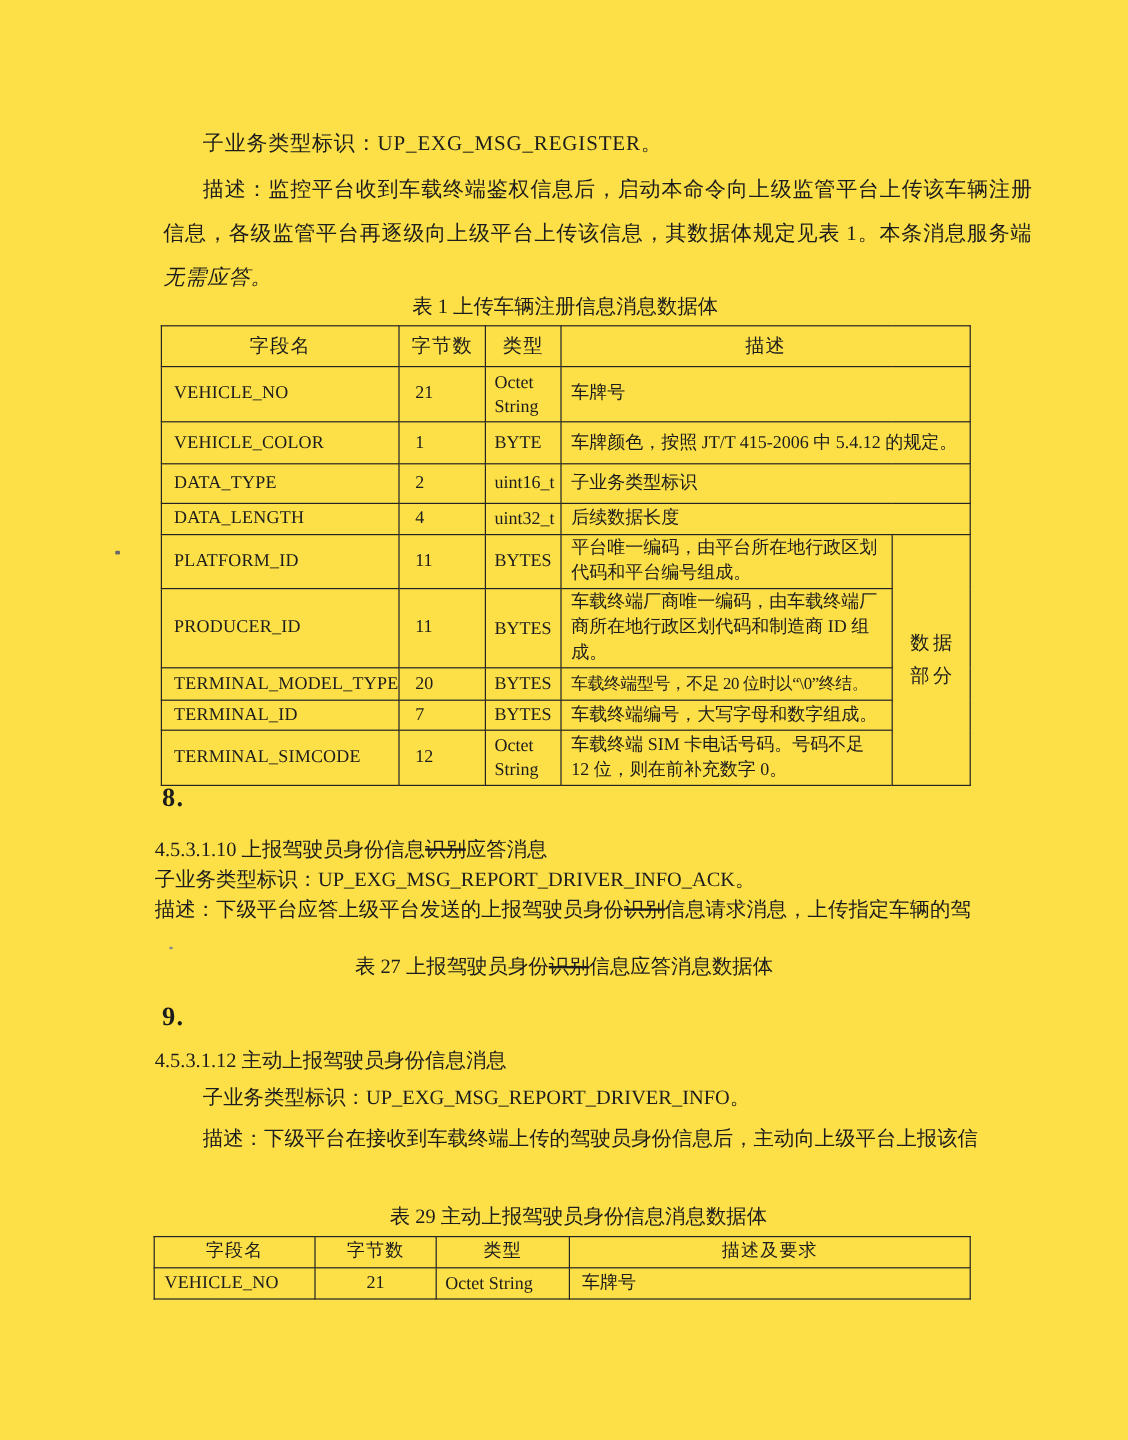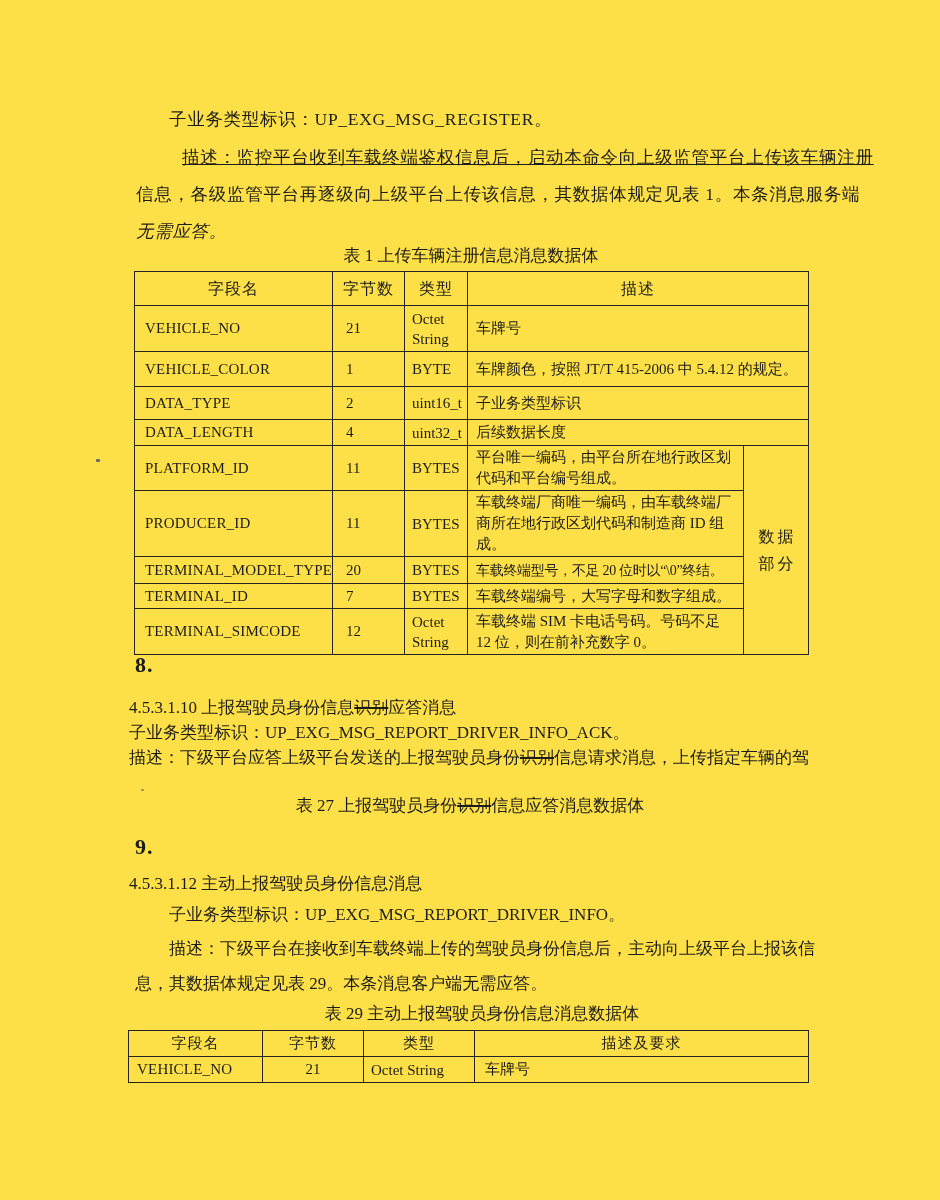--- a/index.html
+++ b/index.html
@@ -32,21 +32,21 @@
   .t29 .c-bytes2 { text-align:center; padding:1px 2px; }
   .t29 th { font-size:15px; }
   .speck { position:absolute; width:4px; height:3px; background:#6a6a6a; border-radius:1px; }
 </style>
 </head>
 <body>
 
 <div class="page">
 
   <div class="line intro" style="left:169px; top:109px;">子业务类型标识：UP_EXG_MSG_REGISTER。</div>
-  <div class="line intro" style="left:182px; top:147px;text-decoration:underline;">描述：监控平台收到车载终端鉴权信息后，启动本命令向上级监管平台上传该车辆注册</div>
+  <div class="line intro" style="left:169px; top:147px;">描述：监控平台收到车载终端鉴权信息后，启动本命令向上级监管平台上传该车辆注册</div>
   <div class="line intro" style="left:136px; top:184px;">信息，各级监管平台再逐级向上级平台上传该信息，其数据体规定见表 1。本条消息服务端</div>
   <div class="line intro" style="left:136px; top:221px;font-style:italic;">无需应答。</div>
 
   <div class="tbl-title" style="left:134px; top:244px; width:674px;">表 1 上传车辆注册信息消息数据体</div>
 
   <table class="t1">
     <colgroup>
       <col style="width:198px">
         <col style="width:72px">
         <col style="width:63px">
@@ -121,21 +121,20 @@
   <div class="line sec-num" style="left:135px; top:655px;">8.</div>
   <div class="line" style="left:129px; top:698px;"><span>4.5.3.1.10 上报驾驶员身份信息</span><span class="strike">识别</span><span>应答消息</span></div>
   <div class="line" style="left:129px; top:723px;">子业务类型标识：UP_EXG_MSG_REPORT_DRIVER_INFO_ACK。</div>
   <div class="line" style="left:129px; top:748px;"><span>描述：下级平台应答上级平台发送的上报驾驶员身份</span><span class="strike">识别</span><span>信息请求消息，上传指定车辆的驾</span></div>
   <div class="tbl-title" style="left:129px; top:794px; width:682px;"><span>表 27 上报驾驶员身份</span><span class="strike">识别</span><span>信息应答消息数据体</span></div>
 
   <div class="line sec-num" style="left:135px; top:837px;">9.</div>
   <div class="line" style="left:129px; top:874px;">4.5.3.1.12 主动上报驾驶员身份信息消息</div>
   <div class="line" style="left:169px; top:905px;">子业务类型标识：UP_EXG_MSG_REPORT_DRIVER_INFO。</div>
   <div class="line" style="left:169px; top:939px;">描述：下级平台在接收到车载终端上传的驾驶员身份信息后，主动向上级平台上报该信</div>
-  <div class="line" style="left:135px; top:974px;">息，其数据体规定见表 29。本条消息客户端无需应答。</div>
   <div class="tbl-title" style="left:128px; top:1002px; width:680px; padding-left:14px;">表 29 主动上报驾驶员身份信息消息数据体</div>
 
   <table class="t29">
     <colgroup>
       <col style="width:134px">
         <col style="width:101px">
         <col style="width:111px">
         <col style="width:334px">
     </colgroup>
     <tbody>

